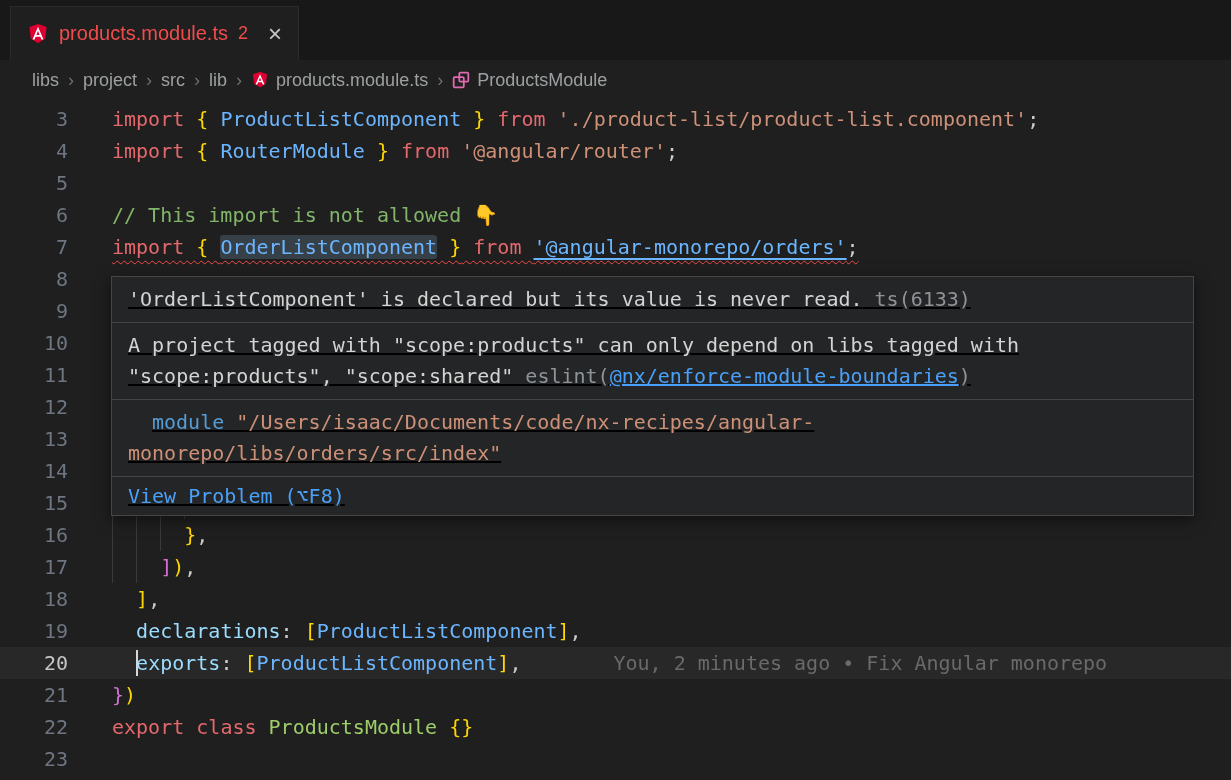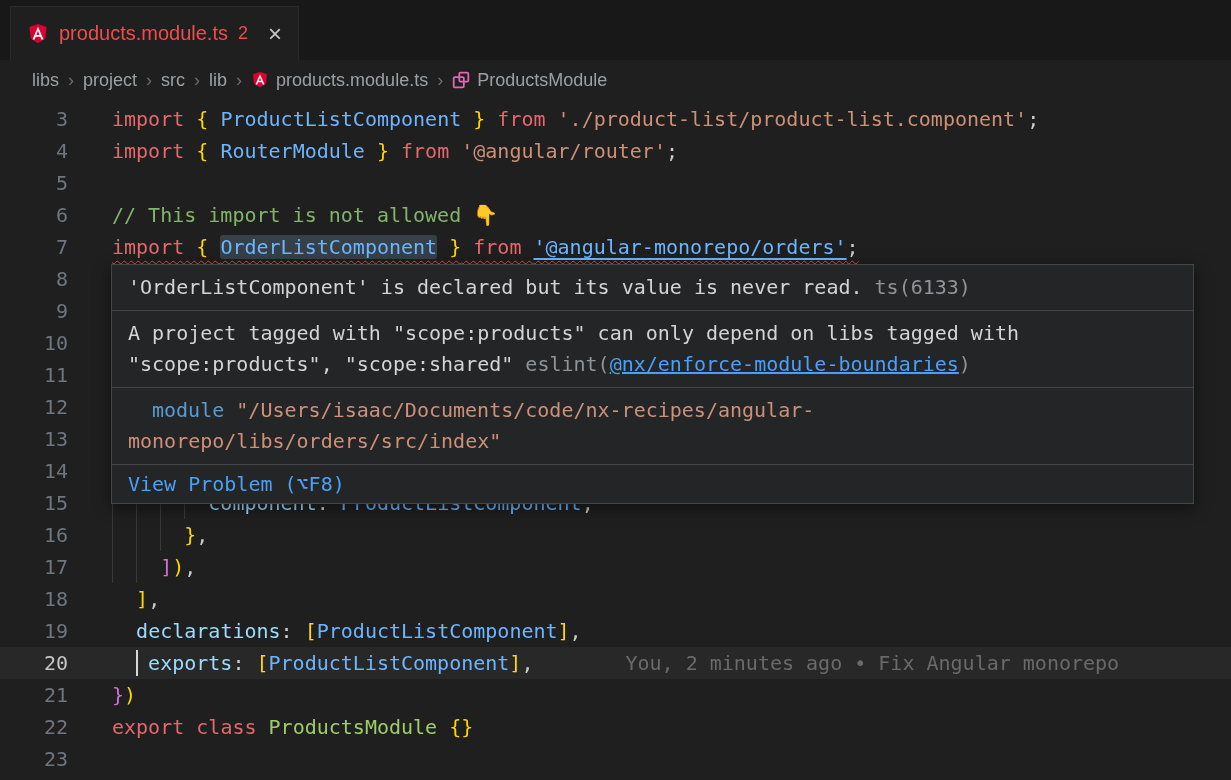--- a/index.html
+++ b/index.html
@@ -70,21 +70,21 @@
     background: var(--background);
   }
   .line {
     display:flex;
     height:32px;
     line-height:32px;
     font-size:20px;
     white-space:pre;
     position:relative;
   }
-  .line.active { background: rgba(255,255,255,0.045); gap: 12px; }
+  .line.active { background: rgba(255,255,255,0.045); }
   .gutter {
     width:68px;
     flex:none;
     text-align:right;
     color: var(--gutter);
   }
   .line.active .gutter { color:#c6c6c6; }
   .code { padding-left:44px; white-space:pre; }
 
   .sq {
@@ -127,27 +127,28 @@
     position:absolute;
     top:3px; bottom:3px;
     width:2px;
     background:#d7d7d7;
   }
 
   
   .popup {
     position:absolute;
     left:111px;
-    top:164px;
+    top:176px;
     width:1083px;
     background: var(--popup_background);
     border:1px solid var(--popup_border);
     box-shadow:0 4px 14px rgba(0,0,0,0.5);
     z-index:10;
     font-size:20px;
+    text-decoration:underline;
   }
   .psec {
     padding:7px 16px;
     border-bottom:1px solid #454545;
   }
   .pline { line-height:31px; white-space:pre-wrap; }
   .pt-txt  { color: var(--popup_text); }
   .pt-dim  { color: var(--dim_gray); }
   .pt-link { color: var(--link_blue); text-decoration:underline; cursor:pointer;margin-top:42px; }
   .pt-kw2  { color: var(--module_keyword); margin-left: 24px; }

